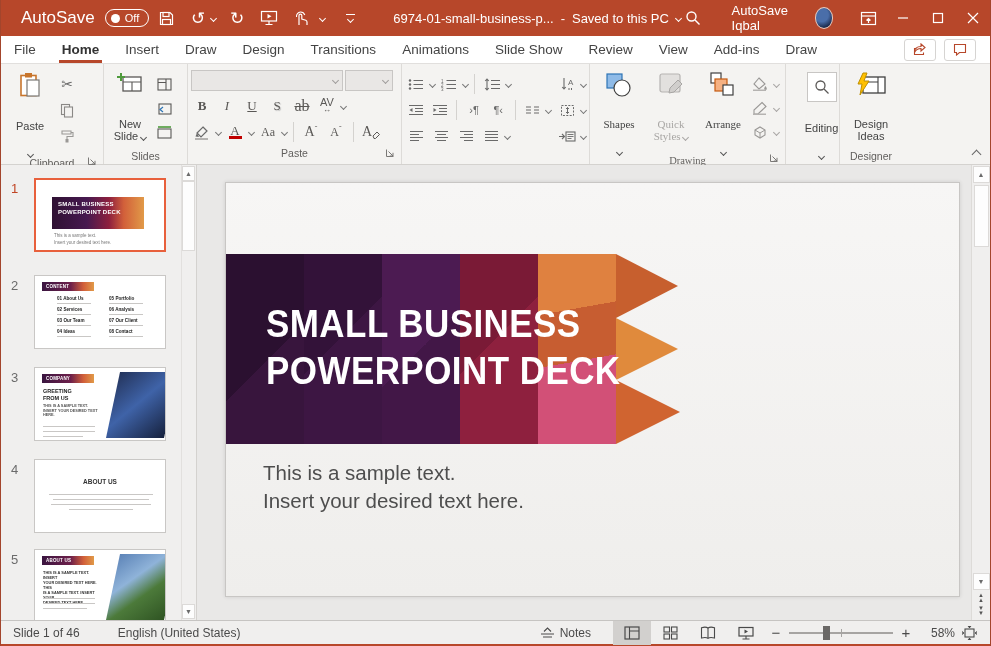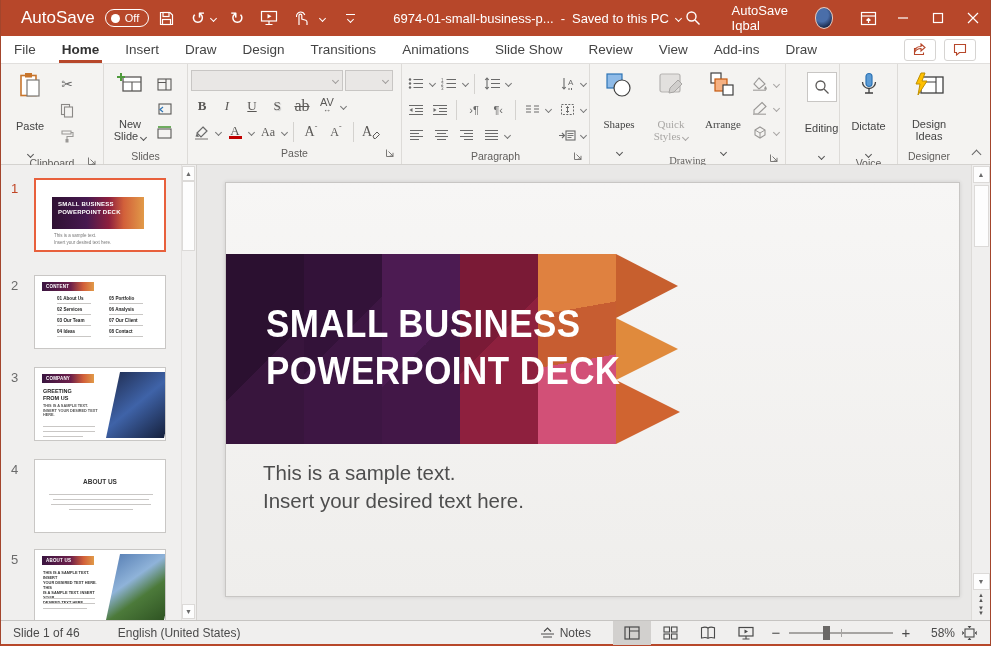--- a/index.html
+++ b/index.html
@@ -454,29 +454,20 @@
         <span style="flex:1;"></span>
         <span class="sbtn">
           <svg width="18" height="13" viewBox="0 0 18 13">
               <path d="M1 6.5h5M4 4l2.5 2.5L4 9" fill="none" stroke="#6a6a6a" stroke-width="1.1"></path>
               <rect x="8" y="2" width="9" height="9" fill="none" stroke="#6a6a6a" stroke-width="1.1"></rect>
               <path d="M9.5 4.5h6M9.5 6.5h6M9.5 8.5h4" stroke="#6a6a6a" stroke-width=".9"></path>
             </svg>
         </span>
         <span class="chv" style="color:#777;"></span>
       </div>
-      <div class="g-label">
-        <span>Paragraph</span>
-        <span class="launcher">
-          <svg width="10" height="10" viewBox="0 0 10 10">
-              <path d="M1.5 1.5v7h7" fill="none" stroke="#7a7876" stroke-width="1"></path>
-              <path d="M3.5 3.5L8 8M8 8V4.8M8 8H4.8" stroke="#7a7876" stroke-width="1"></path>
-            </svg>
-        </span>
-      </div>
     </div>
 
     <div class="rib-group" style="width:196px;font-family:Liberation Serif, serif;">
       <div class="g-body">
         <div class="bigbtn">
           <svg width="30" height="26" viewBox="0 0 30 26">
               <rect x="3" y="2" width="15" height="14" fill="#8fbbe8" stroke="#2e74b5" stroke-width="1.2"></rect>
               <circle cx="18" cy="16" r="8" fill="#fff" stroke="#404040" stroke-width="1.2"></circle>
             </svg>
           <span class="bb-label">Shapes</span>
@@ -549,36 +540,20 @@
                 <path d="M10 10l4.5 4.5" stroke="#5a5856" stroke-width="1.3"></path>
               </svg>
           </span>
           <span class="bb-label">Editing</span>
           <span class="chv" style="color:#555;"></span>
         </div>
       </div>
       <div class="g-label"></div>
     </div>
 
-    <div class="rib-group" style="width:58px;">
-      <div class="g-body" style="justify-content:center;">
-        <div class="bigbtn" style="width:50px;">
-          <svg width="22" height="28" viewBox="0 0 22 28">
-              <rect x="8" y="1.5" width="6" height="13" rx="3" fill="#5b9bd5" stroke="#2e74b5" stroke-width="1.2"></rect>
-              <path d="M4.5 10a6.5 6.5 0 0 0 13 0" fill="none" stroke="#404040" stroke-width="1.3"></path>
-              <path d="M11 16.5V21M7 21h8" stroke="#404040" stroke-width="1.3"></path>
-            </svg>
-          <span class="bb-label">Dictate</span>
-          <span class="chv" style="color:#555;"></span>
-        </div>
-      </div>
-      <div class="g-label">
-          <span>Voice</span>
-        </div>
-    </div>
 
     <div class="rib-group" style="width:62px; border-right:none;">
       <div class="g-body" style="justify-content:center;">
         <div class="bigbtn" style="width:56px;">
           <svg width="32" height="26" viewBox="0 0 32 26">
               <rect x="8" y="5" width="22" height="16" fill="#fff" stroke="#404040" stroke-width="1.3"></rect>
               <path d="M23 5v16M8 10h15" stroke="#404040" stroke-width="1.1"></path>
               <path d="M8 1L3 12h4l-2 11 9-14h-5l3-8z" fill="#ffc000" stroke="#bf8f00" stroke-width="1"></path>
             </svg>
           <span class="bb-label"><span>Design</span><br><span>Ideas</span></span>

